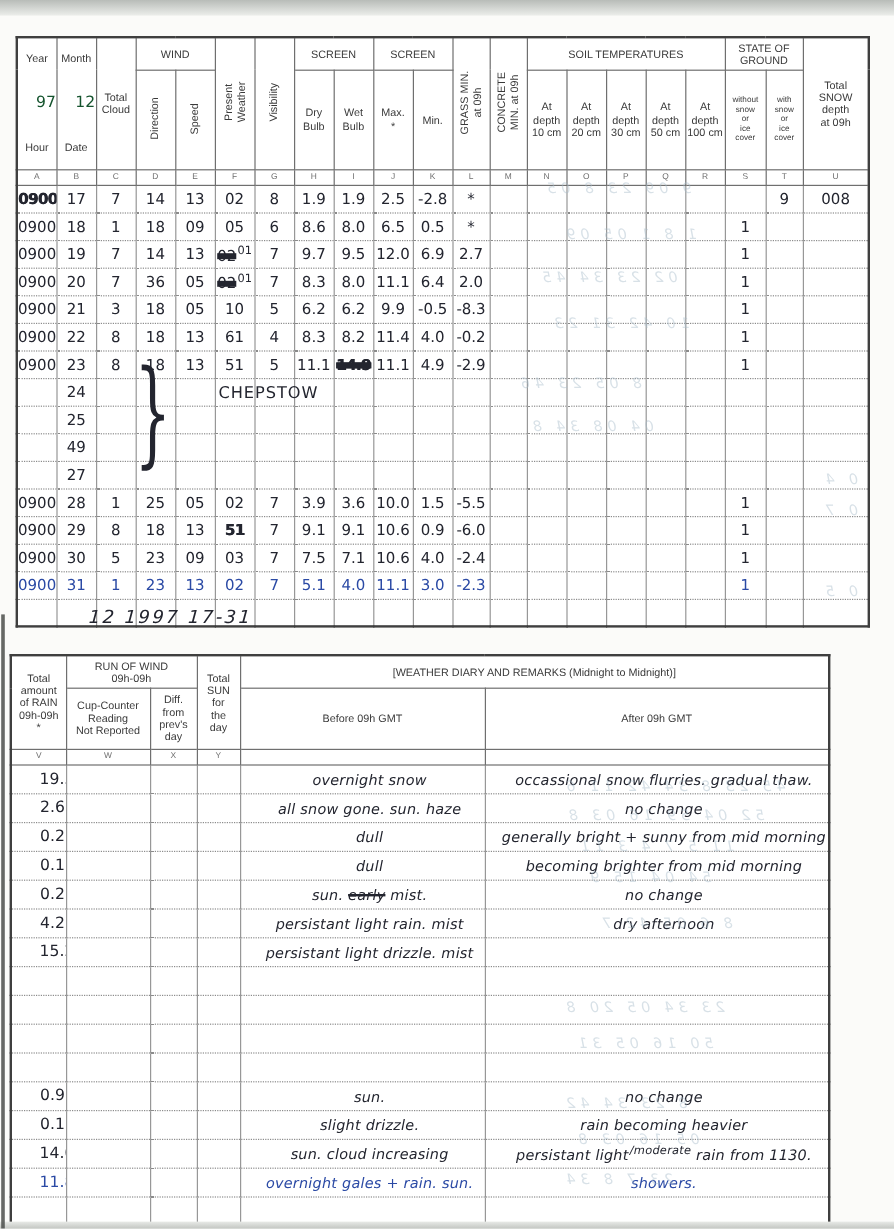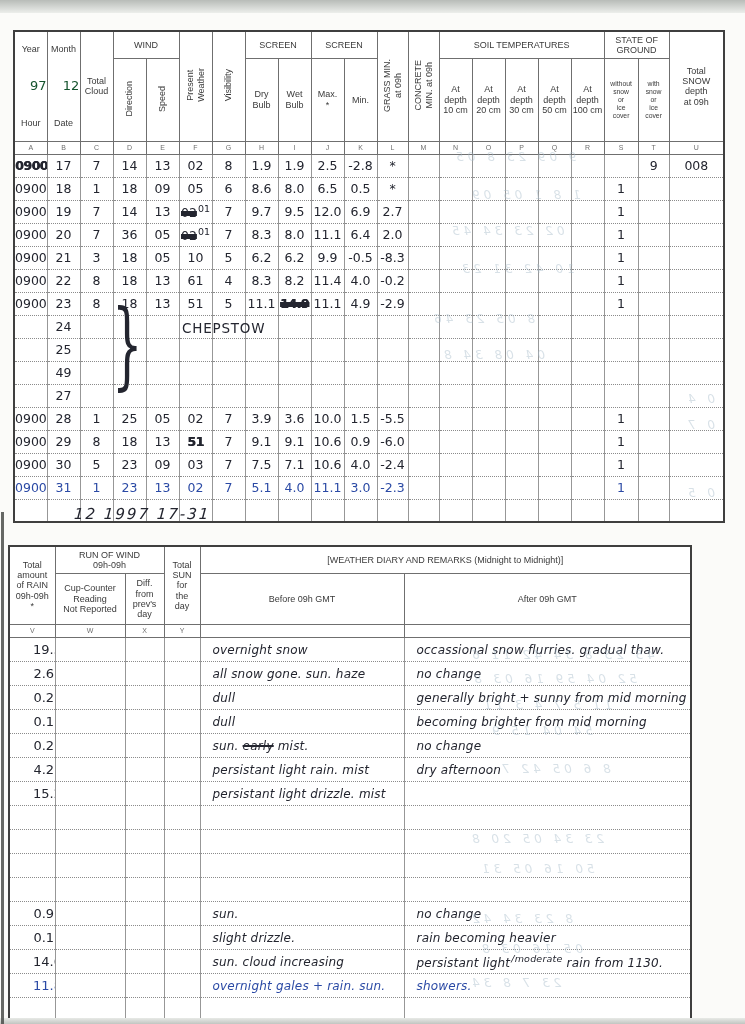--- a/index.html
+++ b/index.html
@@ -29,21 +29,21 @@
         font-family:"DejaVu Sans",sans-serif;font-size:12.5px;color:#23252f;}
   .t1 tbody tr{height:23px;}
   .t2 tbody tr{height:24px;}
 
   .vert span{writing-mode:vertical-rl;transform:rotate(180deg);display:inline-block;
         white-space:pre-line;line-height:1.2;}
   .tiny{font-size:6.8px;}
   .cellAB{vertical-align:top;}
   .cellAB .inner{display:flex;flex-direction:column;justify-content:space-between;height:84px;padding:2px 0;}
   .hwv{font-family:"DejaVu Sans",sans-serif;font-size:13px;color:#14532d;padding-left:15px;}
-  .t2 td.diary{text-align:left;padding-left:12px;font-style:italic;font-size:12px;letter-spacing:.2px;}
+  .t2 td.diary{text-align:center;padding-left:12px;font-style:italic;font-size:12px;letter-spacing:.2px;}
   .t2 td.rain{font-size:13px;padding-left:23px;}
 
   .blue-ink td{color:#2b4aa5;}
   .struck{text-decoration:line-through;text-decoration-thickness:4.5px;}
   .t2 .struck{text-decoration-thickness:2px;}
   .sup{font-size:9.5px;vertical-align:super;margin-left:1px;}
   .overwrite{font-weight:bold;letter-spacing:-.5px;text-shadow:.5px 0 0 currentColor;}
 
   .overlay{position:absolute;z-index:3;color:#23252f;font-family:"DejaVu Sans",sans-serif;}
   .brace{font-family:"DejaVu Serif",serif;font-size:96px;line-height:96px;font-weight:normal;

